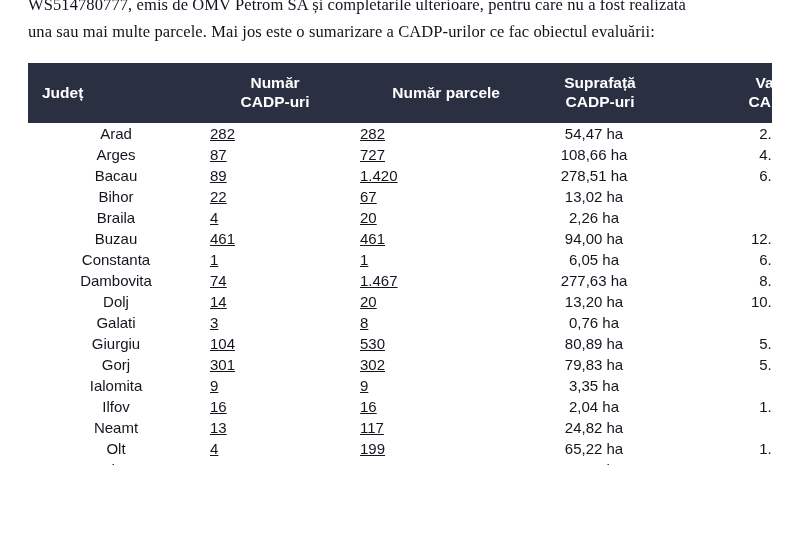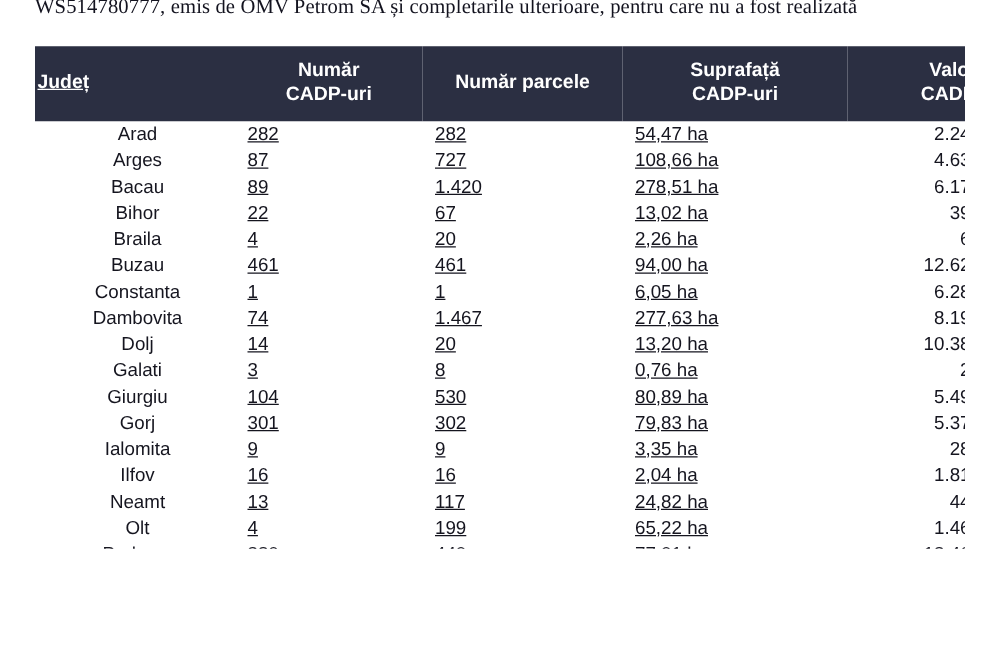--- a/index.html
+++ b/index.html
@@ -50,29 +50,28 @@
     color: #ffffff;
     font-weight: bold;
     font-size: 15.5px;
     line-height: 19px;
     padding: 10px 10px 12px 10px;
     vertical-align: middle;
     border: none;
   }
   table.cadp thead th.h-judet {
     text-align: left;
-    padding-left: 2px;
+    padding-left: 14px;
     width: 148px;
-    text-decoration: underline;
   }
   table.cadp thead th.h-nr {
     width: 130px;
   }
   table.cadp thead th.h-parcele {
-    text-align: center;
+    text-align: right;
     width: 140px;
   }
   table.cadp thead th.h-supr {
     text-align: center;
     width: 160px;
   }
   table.cadp thead th.h-val {
     text-align: center;
     width: 166px;
     padding-right: 18px;
@@ -88,41 +87,41 @@
     text-align: center;
     padding-left: 14px;
   }
   table.cadp tbody td.c-num,
   table.cadp tbody td.c-parcele {
     text-align: left;
     padding-right: 26px;
     text-decoration: underline;
   }
   table.cadp tbody td.c-supr {
-    text-align: left;
+    text-align: center;
     padding-right: 22px;
-    text-decoration: underline;
   }
   table.cadp tbody td.c-val {
     text-align: right;
     padding-right: 18px;
   }
   .table-wrap {
     position: relative;
     overflow: hidden;
     height: 420px;
   }
 </style>
 </head>
 <body>
 
 <div class="page">
 
   <div class="intro">
     <p class="line1">WS514780777, emis de OMV Petrom SA și completarile ulterioare, pentru care nu a fost realizată</p>
+    <p>una sau mai multe parcele. Mai jos este o sumarizare  a CADP-urilor ce fac obiectul evaluării:</p>
   </div>
 
   <div class="table-wrap">
     <table class="cadp">
       <thead>
         <tr>
           <th class="h-judet">Județ</th>
           <th class="h-nr">
             <span>Număr</span><br>
             <span>CADP-uri</span>

